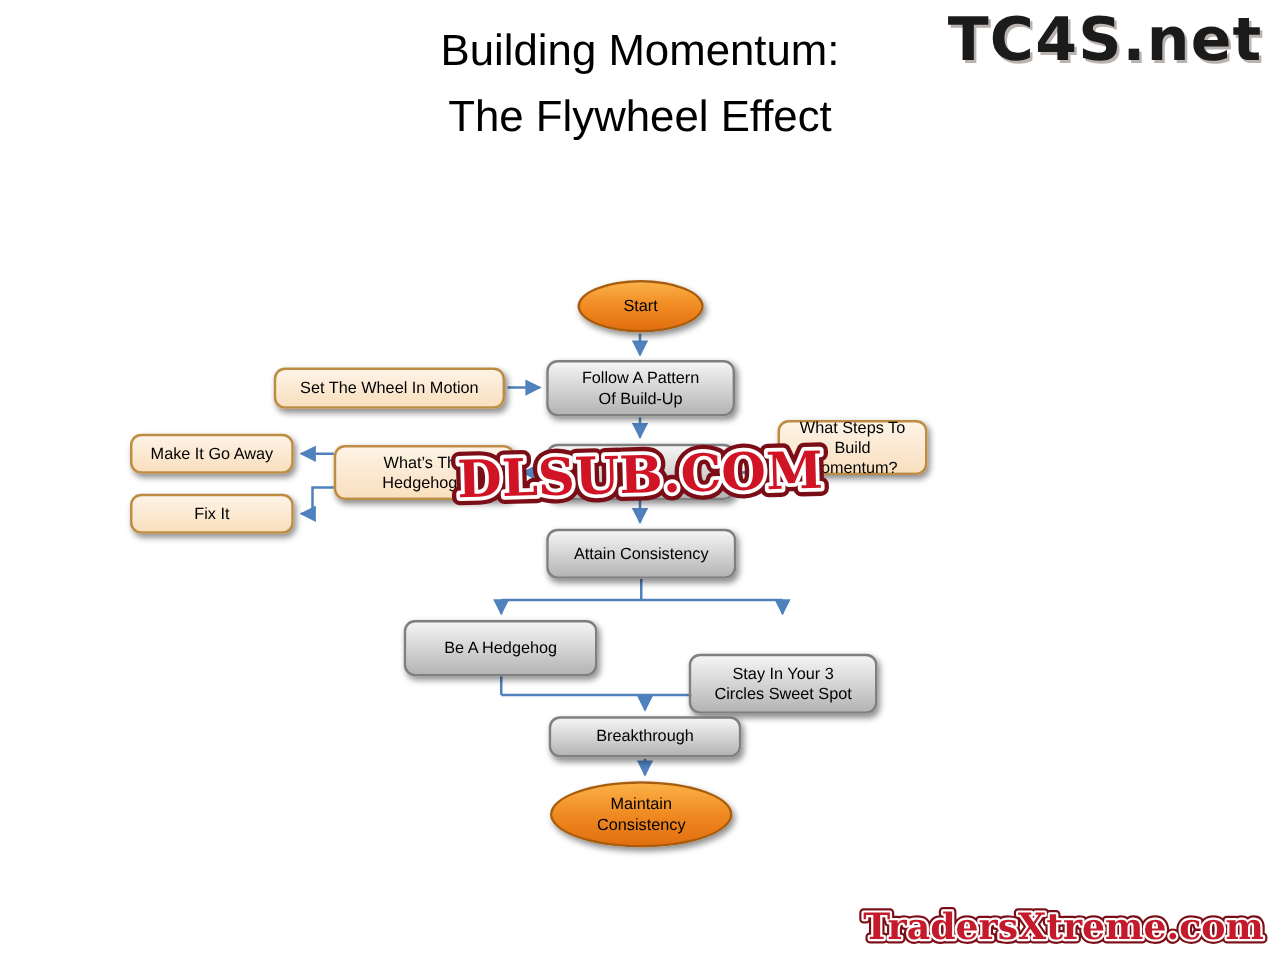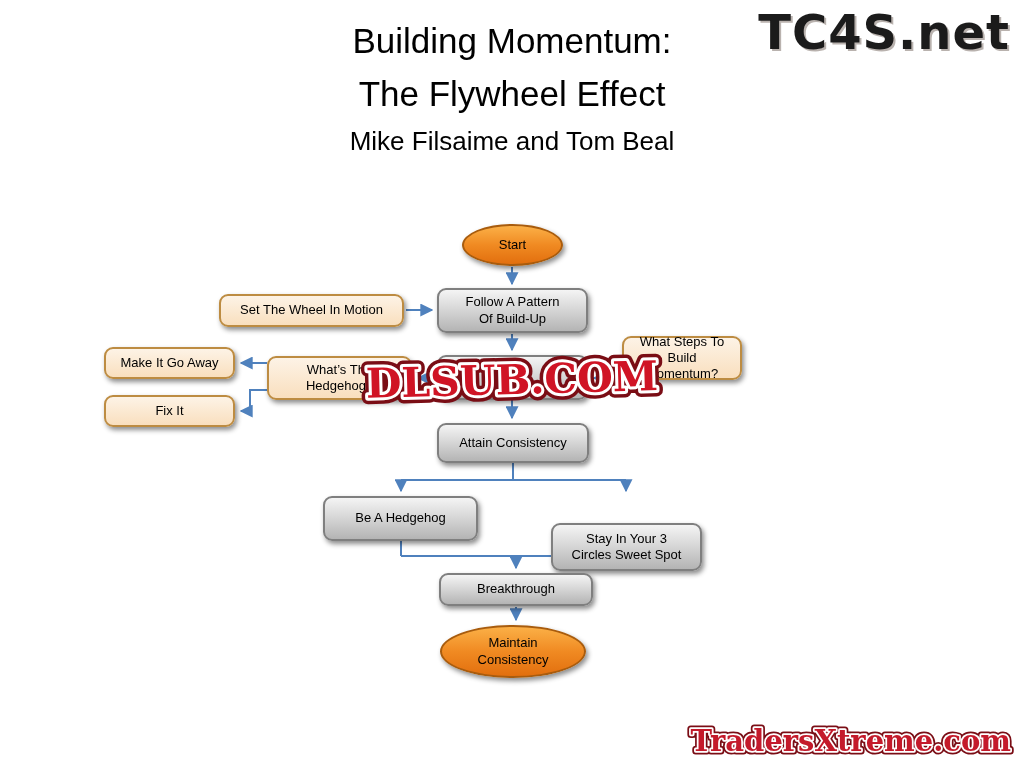--- a/index.html
+++ b/index.html
@@ -76,21 +76,20 @@
   .n-maintain{left:440px;top:625px;width:146px;height:53px;}
 </style>
 </head>
 <body>
 
 <div class="slide">
 
   <header class="title-block">
     <div class="title-line">Building Momentum:</div>
     <div class="title-line">The Flywheel Effect</div>
-    <div class="subtitle">Mike Filsaime and Tom Beal</div>
   </header>
 
   <div class="wm-tc4s">TC4S.net</div>
 
   <svg class="connectors" width="1024" height="768" viewBox="0 0 1024 768" aria-hidden="true">
     <defs>
       <marker id="arr" viewBox="0 0 10 10" refX="9" refY="5" markerWidth="6.5" markerHeight="6.5" orient="auto-start-reverse">
         <path d="M0,0 L10,5 L0,10 z" fill="#4f81bd"></path>
       </marker>
     </defs>

